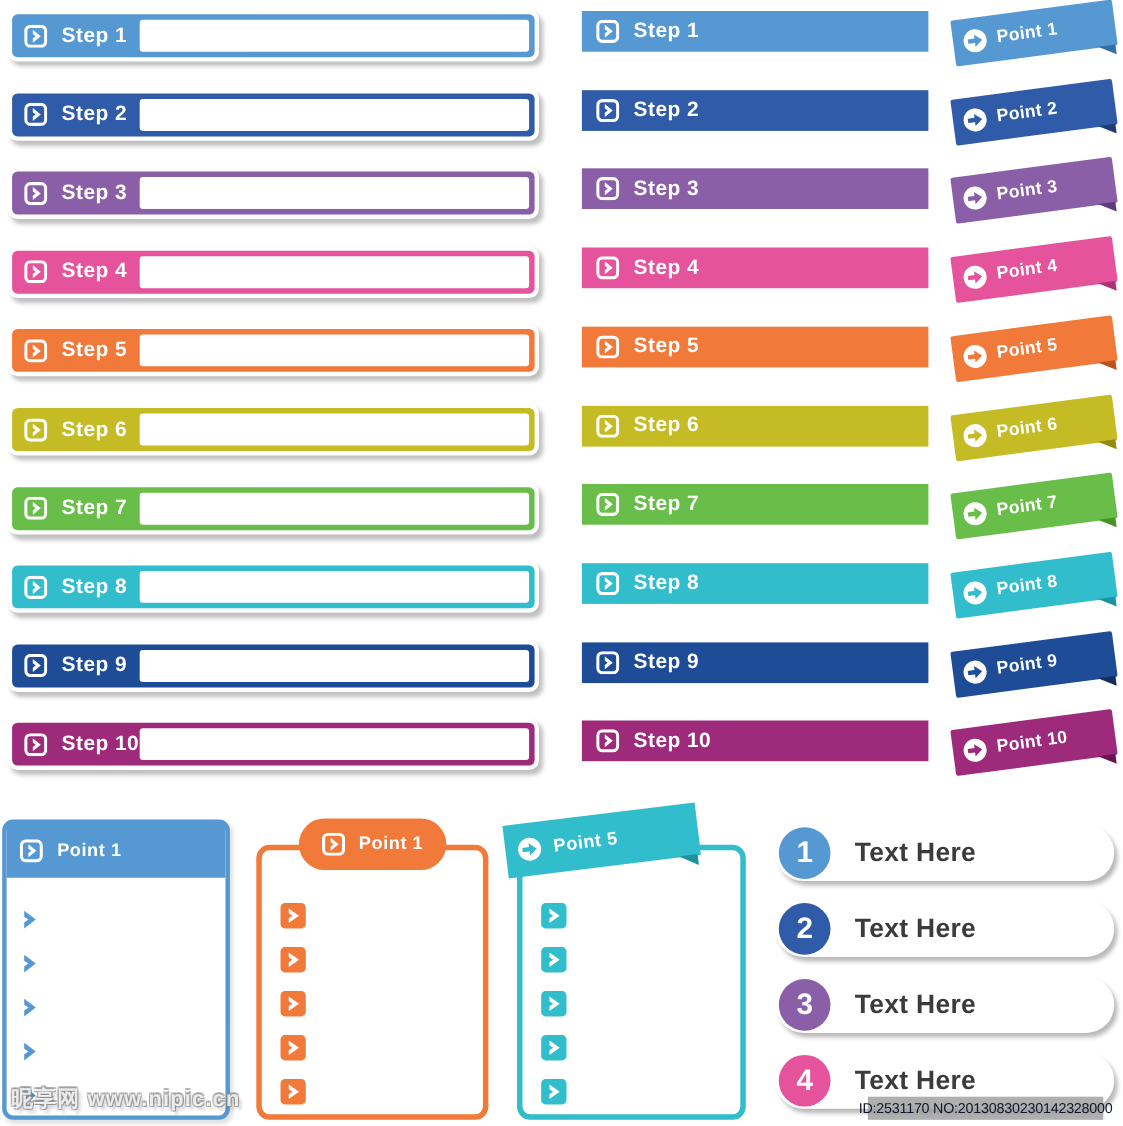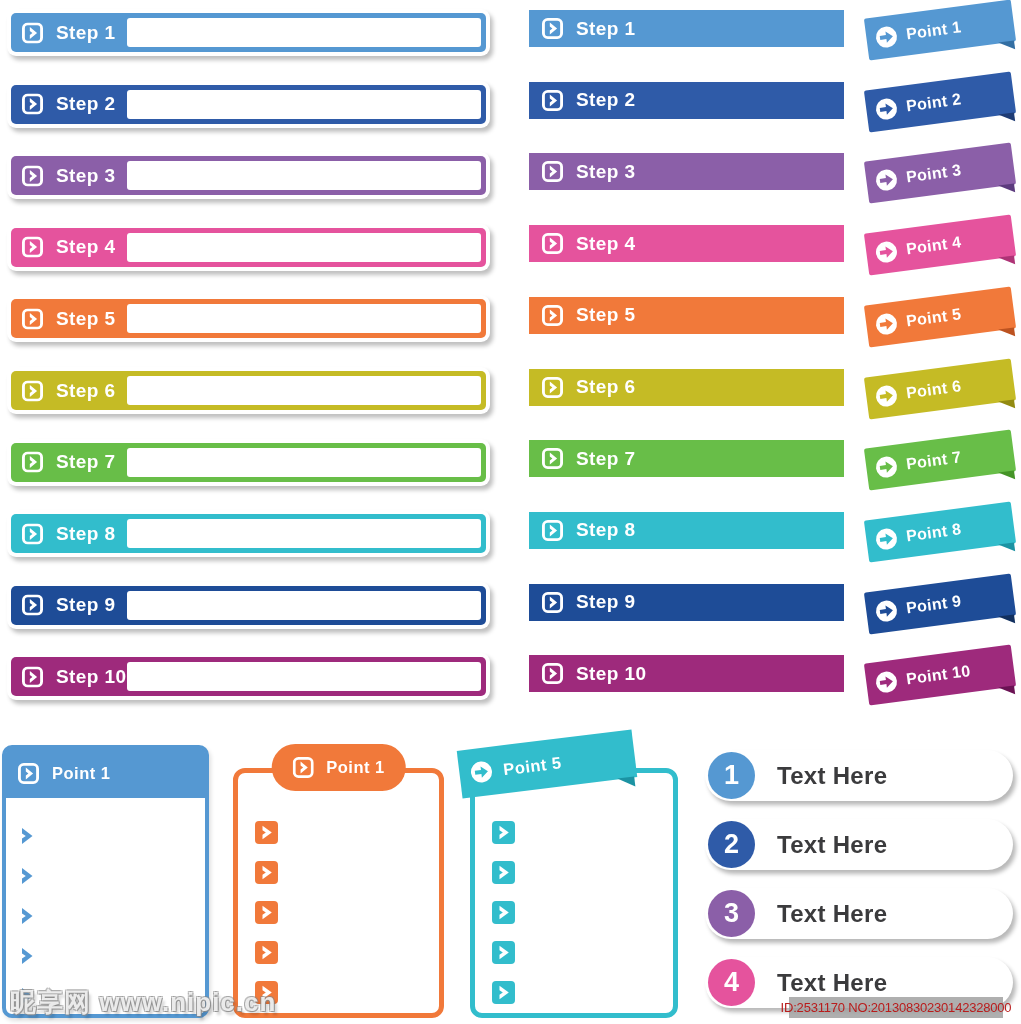--- a/index.html
+++ b/index.html
@@ -108,29 +108,29 @@
   }
   .num-circle {
     position:absolute; left:3px; top:2px; width:47px; height:47px; border-radius:50%;
     display:flex; align-items:center; justify-content:center;
     color:#fff; font-size:27px;
   }
   .tr-label { position:absolute; left:72px; color:#3B3B3D; font-size:24px; letter-spacing:0.3px; white-space:nowrap; }
 
   
   .wm-site {
-    position:absolute; left:10px; top:985px; font-size:26px; letter-spacing:1px;
+    position:absolute; left:10px; top:985px; font-size:20px; letter-spacing:1px;
     color:rgba(255,255,255,0.82); white-space:nowrap;
     text-shadow:1px 1px 0 rgba(135,135,135,0.75), -1px -1px 0 rgba(135,135,135,0.55),
                 1px -1px 0 rgba(135,135,135,0.55), -1px 1px 0 rgba(135,135,135,0.55),
                 3px 4px 3px rgba(0,0,0,0.18);
   }
   .wm-id {
     position:absolute; left:789px; top:997px; width:214px; height:21px;
-    background:rgba(158,158,158,0.82); color:#b91c1c; font-size:13px; font-weight:normal;
+    background:rgba(158,158,158,0.82); color:#0f172a; font-size:13px; font-weight:normal;
     display:flex; align-items:center; justify-content:center; letter-spacing:-0.2px;
     white-space:nowrap;
   }
 </style>
 </head>
 <body>
 
 <div class="canvas">
 
   <section class="col-left">

